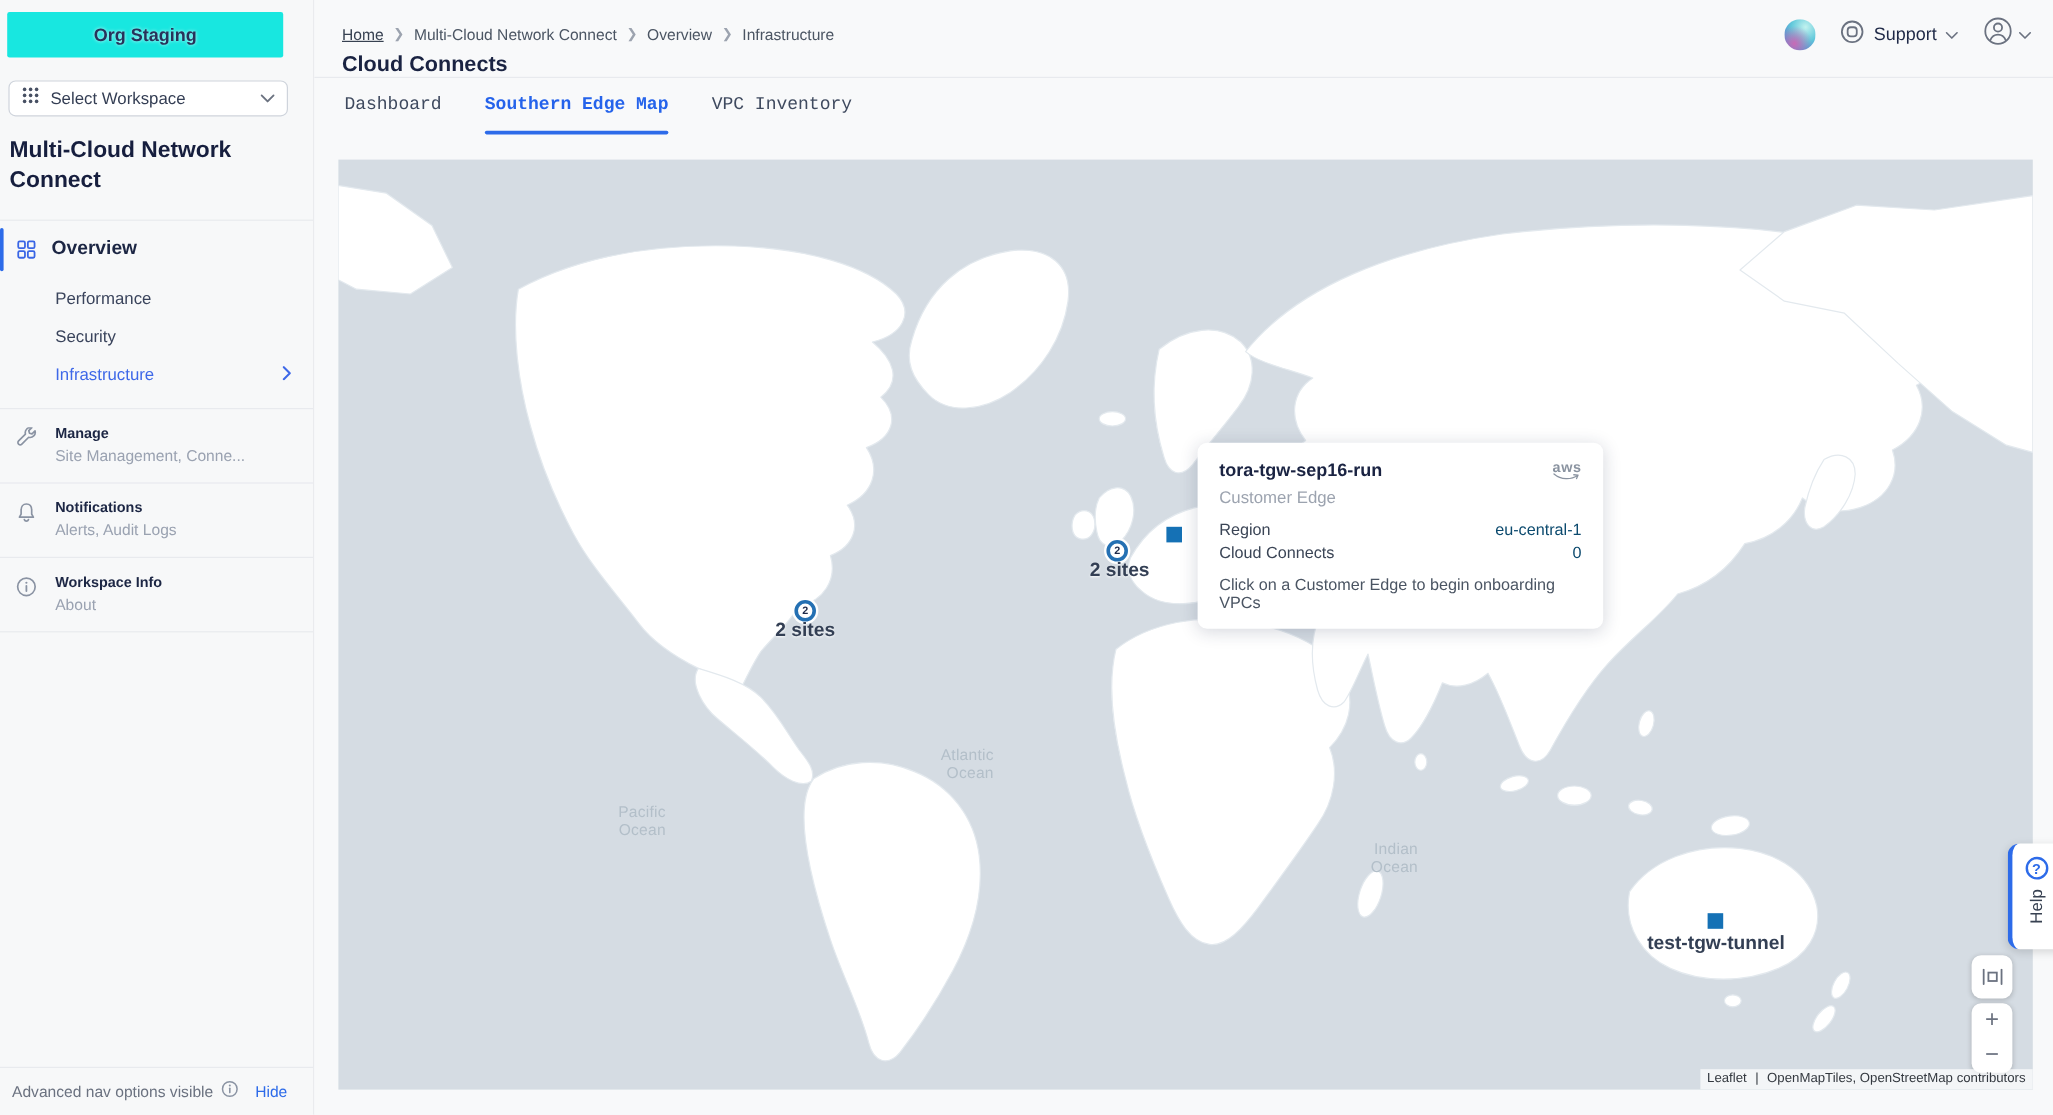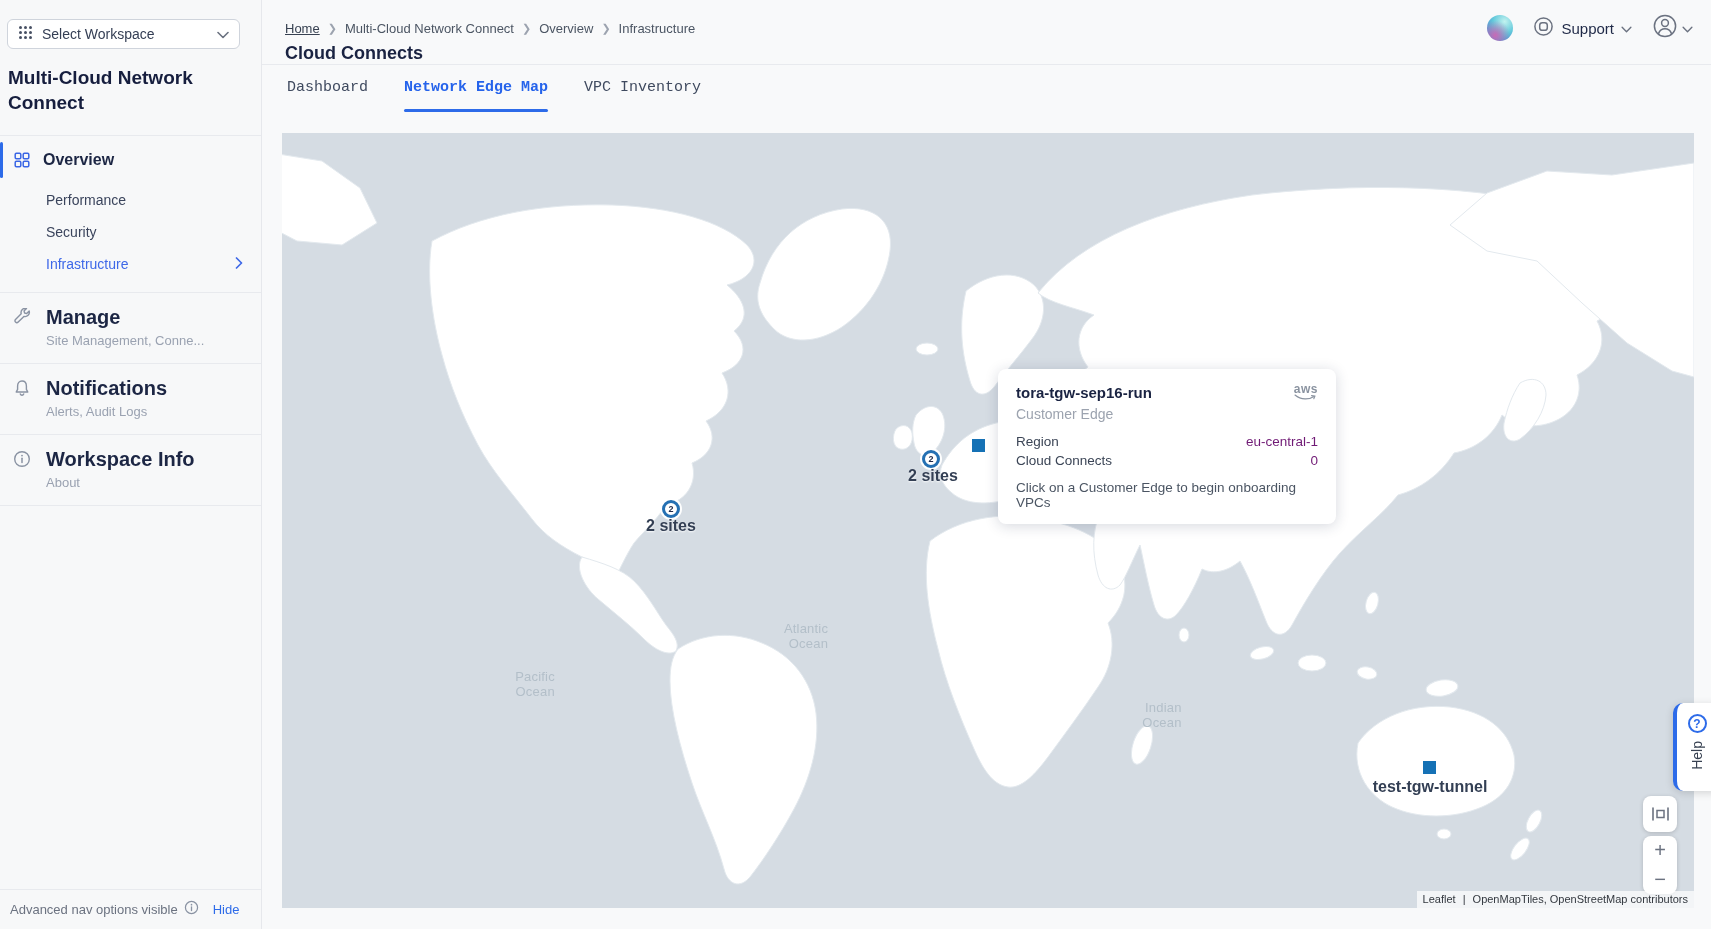--- a/index.html
+++ b/index.html
@@ -20,21 +20,21 @@
   .d1 { margin-top:20px; }
   .nav-overview { position:relative; height:48px; display:flex; align-items:center; gap:13px; padding-left:14px; cursor:pointer; }
   .nav-overview .active-bar { position:absolute; left:0; top:6px; width:3px; height:36px; background:#2D6BE9; border-radius:2px; }
   .nav-overview .ov-label { font-size:16px; font-weight:600; color:#1c2644; }
   .nav-sub { padding-bottom:12px; }
   .nav-sub-item { height:32px; display:flex; align-items:center; padding-left:46px; padding-right:18px; font-size:14px; color:#3a445c; cursor:pointer; }
   .nav-sub-item.active { color:#3e68e8; }
   .nav-sub-item .spacer { flex:1; }
   .section { position:relative; padding:13px 18px 15px 46px; cursor:pointer; }
   .section .sec-icon { position:absolute; left:13px; top:15px; }
-  .sec-label { font-size:20px; font-weight:600; color:#1c2644; }
+  .sec-label { font-size:12px; font-weight:600; color:#1c2644; }
   .sec-sub { margin-top:4px; font-size:13px; color:#9aa2b1; }
   .sb-footer { position:absolute; left:0; right:0; bottom:0; height:40px; border-top:1px solid #e8eaee;
                display:flex; align-items:center; padding:12px 10px; gap:6px; }
   .sb-footer .foot-text { font-size:13px; color:#6b7280; }
   .sb-footer .hide-link { font-size:13px; color:#2D6BE9; margin-left:8px; cursor:pointer; }
 
   
   .main { flex:1; background:#f8f9fa; position:relative; }
   .mc-header { height:65px; border-bottom:1px solid #e8eaee; padding:9px 0 0 23px; position:relative; }
   .breadcrumb { display:flex; align-items:center; gap:8px; font-size:13px; color:#4b5563;margin-top:12px; }
@@ -71,21 +71,21 @@
   .popup { position:absolute; left:716px; top:236px; width:338px; background:#fff; border-radius:8px;
            box-shadow:0 2px 14px rgba(30,40,70,.18); padding:15px 18px 14px 18px; z-index:5; }
   .popup-head { display:flex; align-items:flex-start; }
   .popup-title { font-size:15px; font-weight:700; color:#1a2342; flex:1; }
   .aws-logo { position:relative; margin-top:-2px; color:#8a93a0; font-size:12px; font-weight:700; letter-spacing:.5px; }
   .aws-logo svg { display:block; margin-top:-2px; }
   .popup-subtitle { margin-top:5px; font-size:14px; color:#9CA3AF; }
   .popup-rows { margin-top:10px; }
   .popup-row { display:flex; justify-content:space-between; font-size:13.5px; line-height:19px; }
   .popup-row .row-label { color:#3b4556; }
-  .popup-row .row-value { color:#701a75; }
+  .popup-row .row-value { color:#0c4a6e; }
   .popup-footer { margin-top:10px; font-size:13.5px; color:#4b5563; }
 
   .ctrl-box { position:absolute; background:#fff; border-radius:8px; box-shadow:0 1px 4px rgba(0,0,0,.18);
               width:34px; display:flex; flex-direction:column; align-items:center; z-index:6; }
   .ctrl-fit { left:1361px; top:663px; height:36px; justify-content:center; cursor:pointer; }
   .ctrl-zoom { left:1361px; top:703px; height:58px; }
   .zoom-btn { width:34px; height:29px; display:flex; align-items:center; justify-content:center;
               font-size:20px; color:#6b7280; cursor:pointer; background:none; border:none; font-family:inherit; }
 
   .attribution { position:absolute; right:0; bottom:0; background:rgba(255,255,255,.72); padding:2px 6px 3px 6px;
@@ -101,20 +101,21 @@
   .help-label { writing-mode:vertical-rl; transform:rotate(180deg); font-size:14px; color:#374151; }
 
   .icon16 { width:16px; height:16px; display:block; }
 </style>
 </head>
 <body>
 
 <div class="app">
 
   <div class="sidebar">
+    <button class="org-btn">Org Staging</button>
 
     <div class="workspace">
       <span>
         <svg width="15" height="15" viewBox="0 0 15 15">
             <g fill="#475063">
           <circle cx="2.5" cy="2.5" r="1.5"></circle>
               <circle cx="7.5" cy="2.5" r="1.5"></circle>
               <circle cx="12.5" cy="2.5" r="1.5"></circle>
           <circle cx="2.5" cy="7.5" r="1.5"></circle>
               <circle cx="7.5" cy="7.5" r="1.5"></circle>
@@ -265,21 +266,21 @@
             <svg width="11" height="7" viewBox="0 0 12 8">
                 <path d="M1 1.5 L6 6.5 L11 1.5" fill="none" stroke="#6b7280" stroke-width="1.6" stroke-linecap="round" stroke-linejoin="round"></path>
               </svg>
           </span>
         </span>
       </div>
     </div>
 
     <div class="tabs">
       <div class="tab">Dashboard</div>
-      <div class="tab active">Network Edge Map</div>
+      <div class="tab active">Southern Edge Map</div>
       <div class="tab">VPC Inventory</div>
     </div>
 
     <div class="map">
       <svg class="land" width="1412" height="775" viewBox="0 0 1412 775">
         <g fill="#ffffff" stroke="#e3e9ee" stroke-width="1" stroke-linejoin="round">
 
           <path d="M -10,20 L 40,28 L 78,55 L 95,90 L 60,112 L 15,108 L -10,95 Z"></path>
 
           <path d="M 150,108 C 198,82 260,70 330,72 C 390,74 440,88 465,112 C 480,128 470,146 445,152 C 462,166 470,184 452,198 C 468,214 462,232 440,240 C 452,258 446,278 424,288 C 436,304 430,322 410,330 C 416,350 404,368 384,372 C 374,388 362,398 352,410 C 344,422 336,440 330,452 C 324,440 314,430 300,424 C 280,414 262,402 250,386 C 230,360 210,338 196,312 C 180,282 168,252 160,222 C 150,186 144,142 150,108 Z"></path>

